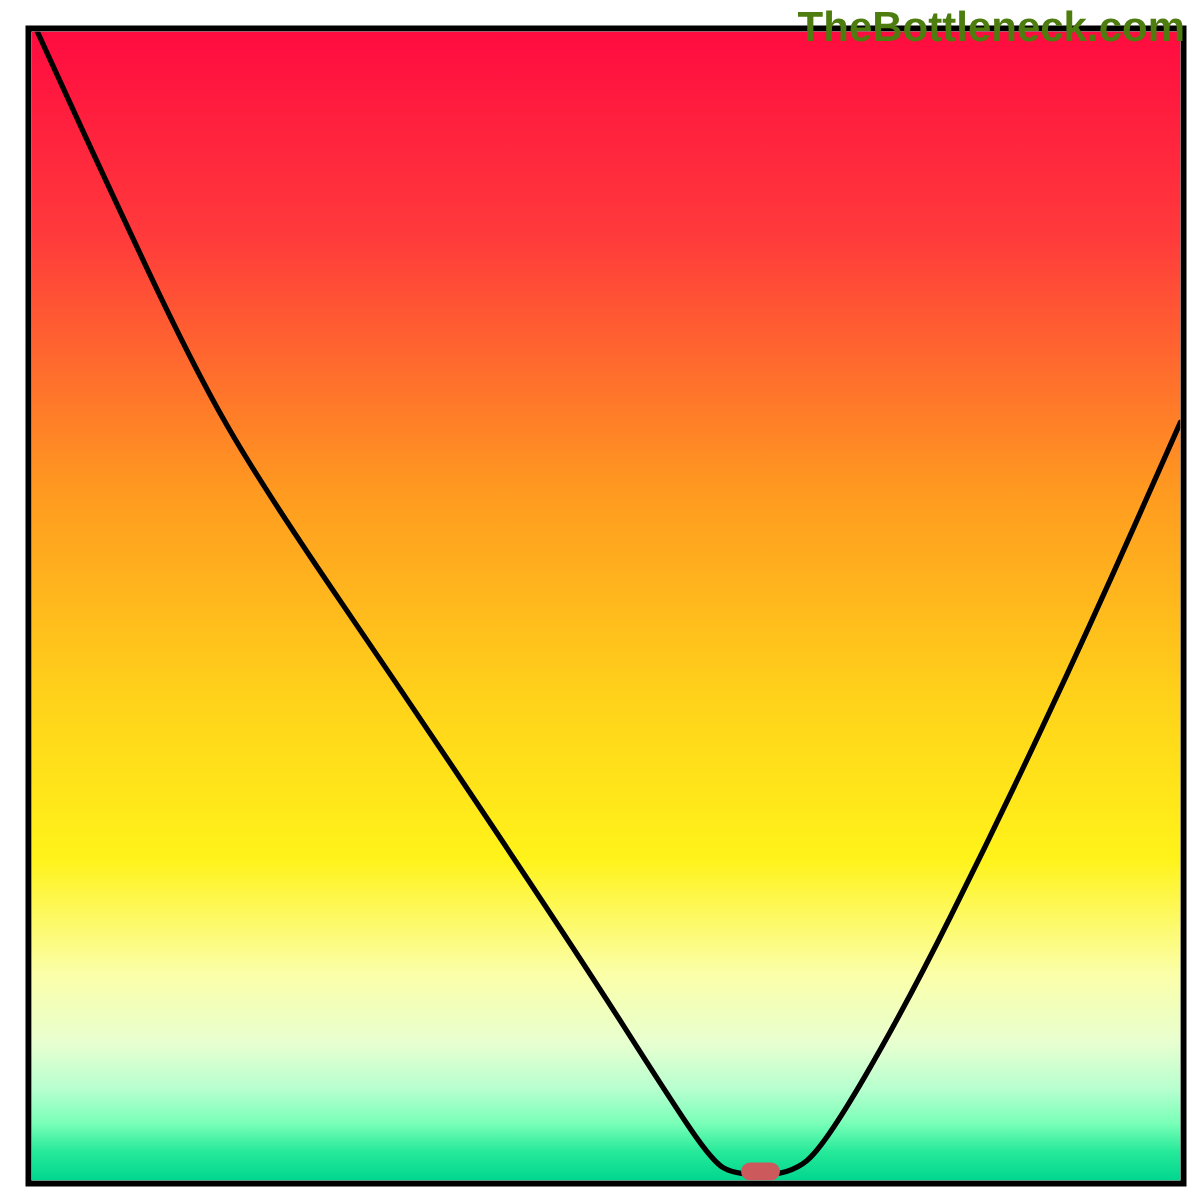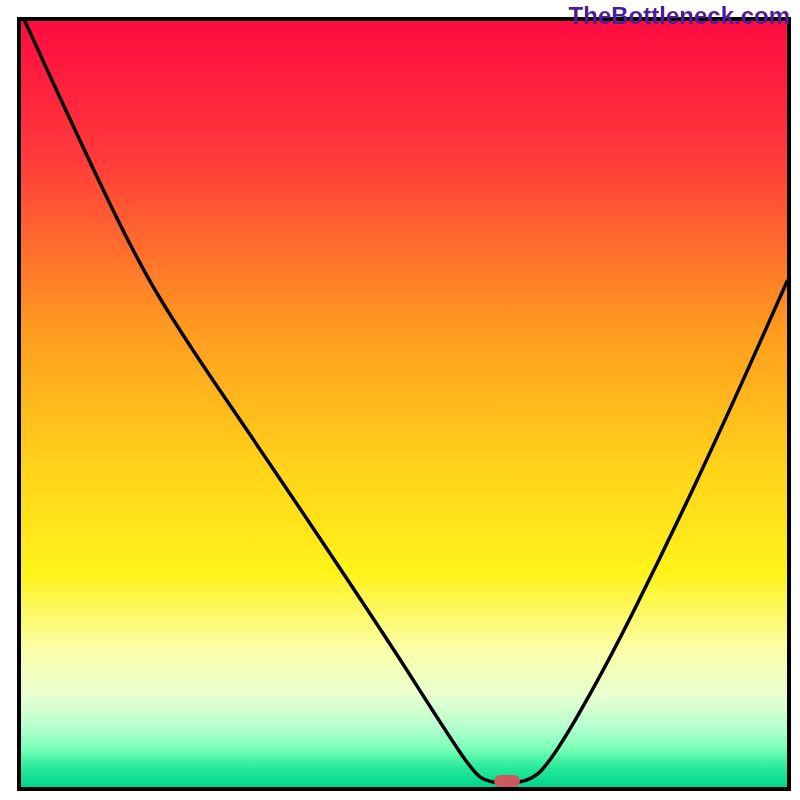--- a/index.html
+++ b/index.html
@@ -13,23 +13,23 @@
   .chart-container {
     position: relative;
     width: 800px;
     height: 800px;
   }
   .watermark {
     position: absolute;
     top: 2px;
     right: 10px;
     font-family: Arial, Helvetica, sans-serif;
-    font-size: 24px;
+    font-size: 28px;
     font-weight: bold;
-    color: #4c1d95;
+    color: #4d7c0f;
     z-index: 10;
   }
   .plot-area {
     position: absolute;
     left: 17px;
     top: 17px;
     width: 766px;
     height: 766px;
     border: 4px solid #000;
     box-sizing: content-box;

